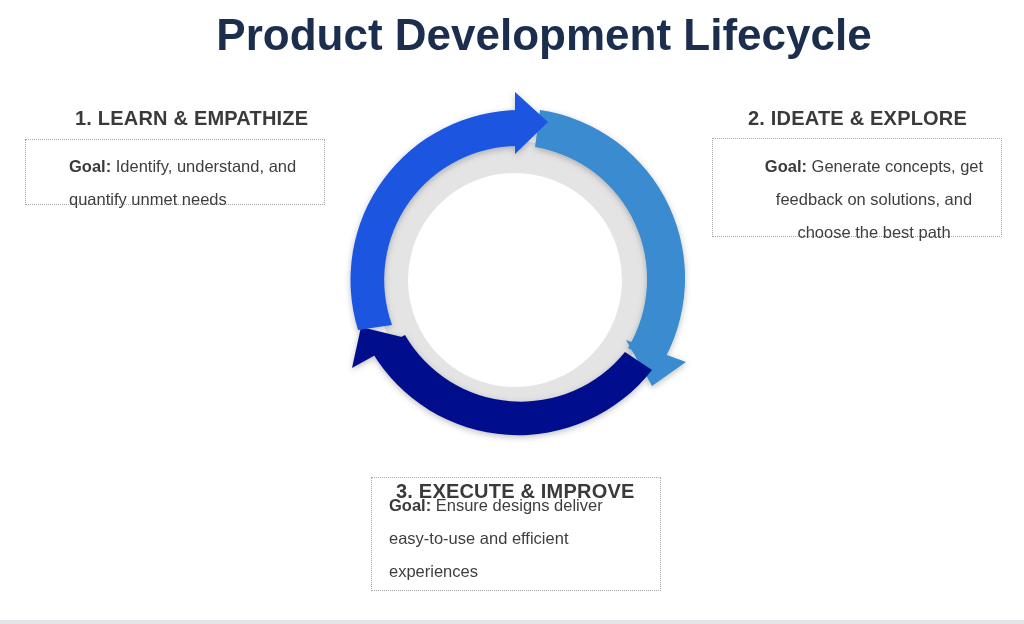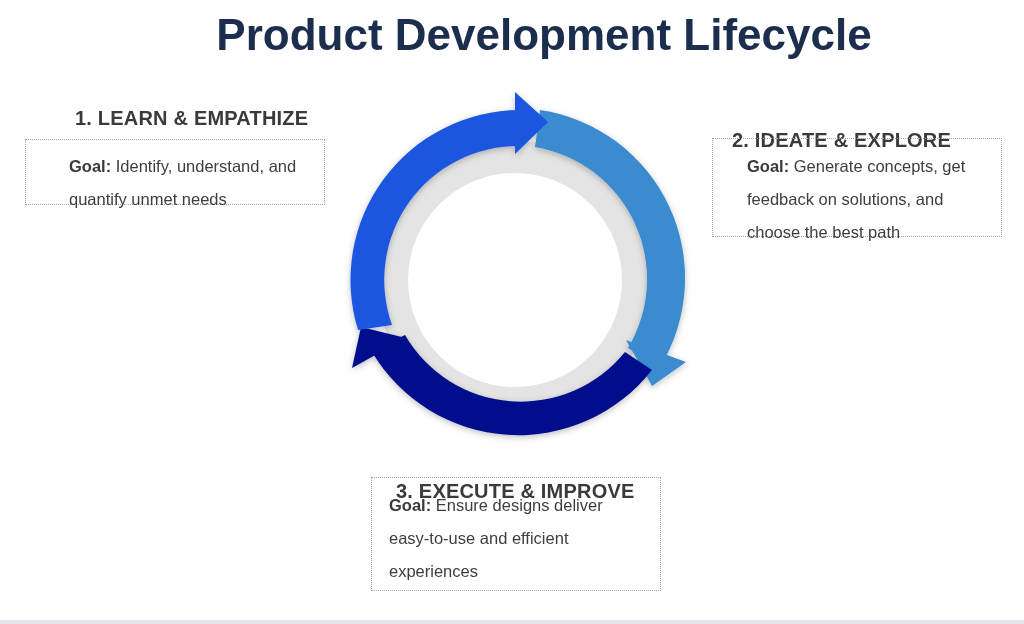--- a/index.html
+++ b/index.html
@@ -49,22 +49,22 @@
     <path d="M 358 330 A 170 170 0 0 1 520 110 L 520 146 A 134 134 0 0 0 392 325 Z" fill="#1a56e0"></path>
     <polygon points="515,92 548,122 515,154" fill="#1a56e0"></polygon>
   </g>
 </svg>
 
 <div class="stage-heading" style="left:75px; top:107px;">1. LEARN &amp; EMPATHIZE</div>
 <div class="goal-box" style="left:25px; top:139px; width:300px; height:66px; padding:10px 0 0 43px;">
   <span class="goal-label">Goal:</span><span> Identify, understand, and quantify unmet needs</span>
 </div>
 
-<div class="stage-heading" style="left:732px; top:107px;margin-top:22px;">2. IDEATE &amp; EXPLORE</div>
-<div class="goal-box" style="left:712px; top:138px; width:290px; height:99px; padding:11px 0 0 34px;">
+<div class="stage-heading" style="left:748px; top:107px;">2. IDEATE &amp; EXPLORE</div>
+<div class="goal-box" style="left:712px; top:138px; width:290px; height:99px; padding:11px 0 0 34px;text-align:center;">
   <span class="goal-label">Goal:</span><span> Generate concepts, get feedback on solutions, and choose the best path</span>
 </div>
 
 <div class="stage-heading" style="left:396px; top:480px;">3. EXECUTE &amp; IMPROVE</div>
 <div class="goal-box" style="left:371px; top:477px; width:290px; height:114px; padding:11px 30px 0 17px;">
   <span class="goal-label">Goal:</span><span> Ensure designs deliver easy-to-use and efficient experiences</span>
 </div>
 
 <div class="bottom-bar"></div>
 

